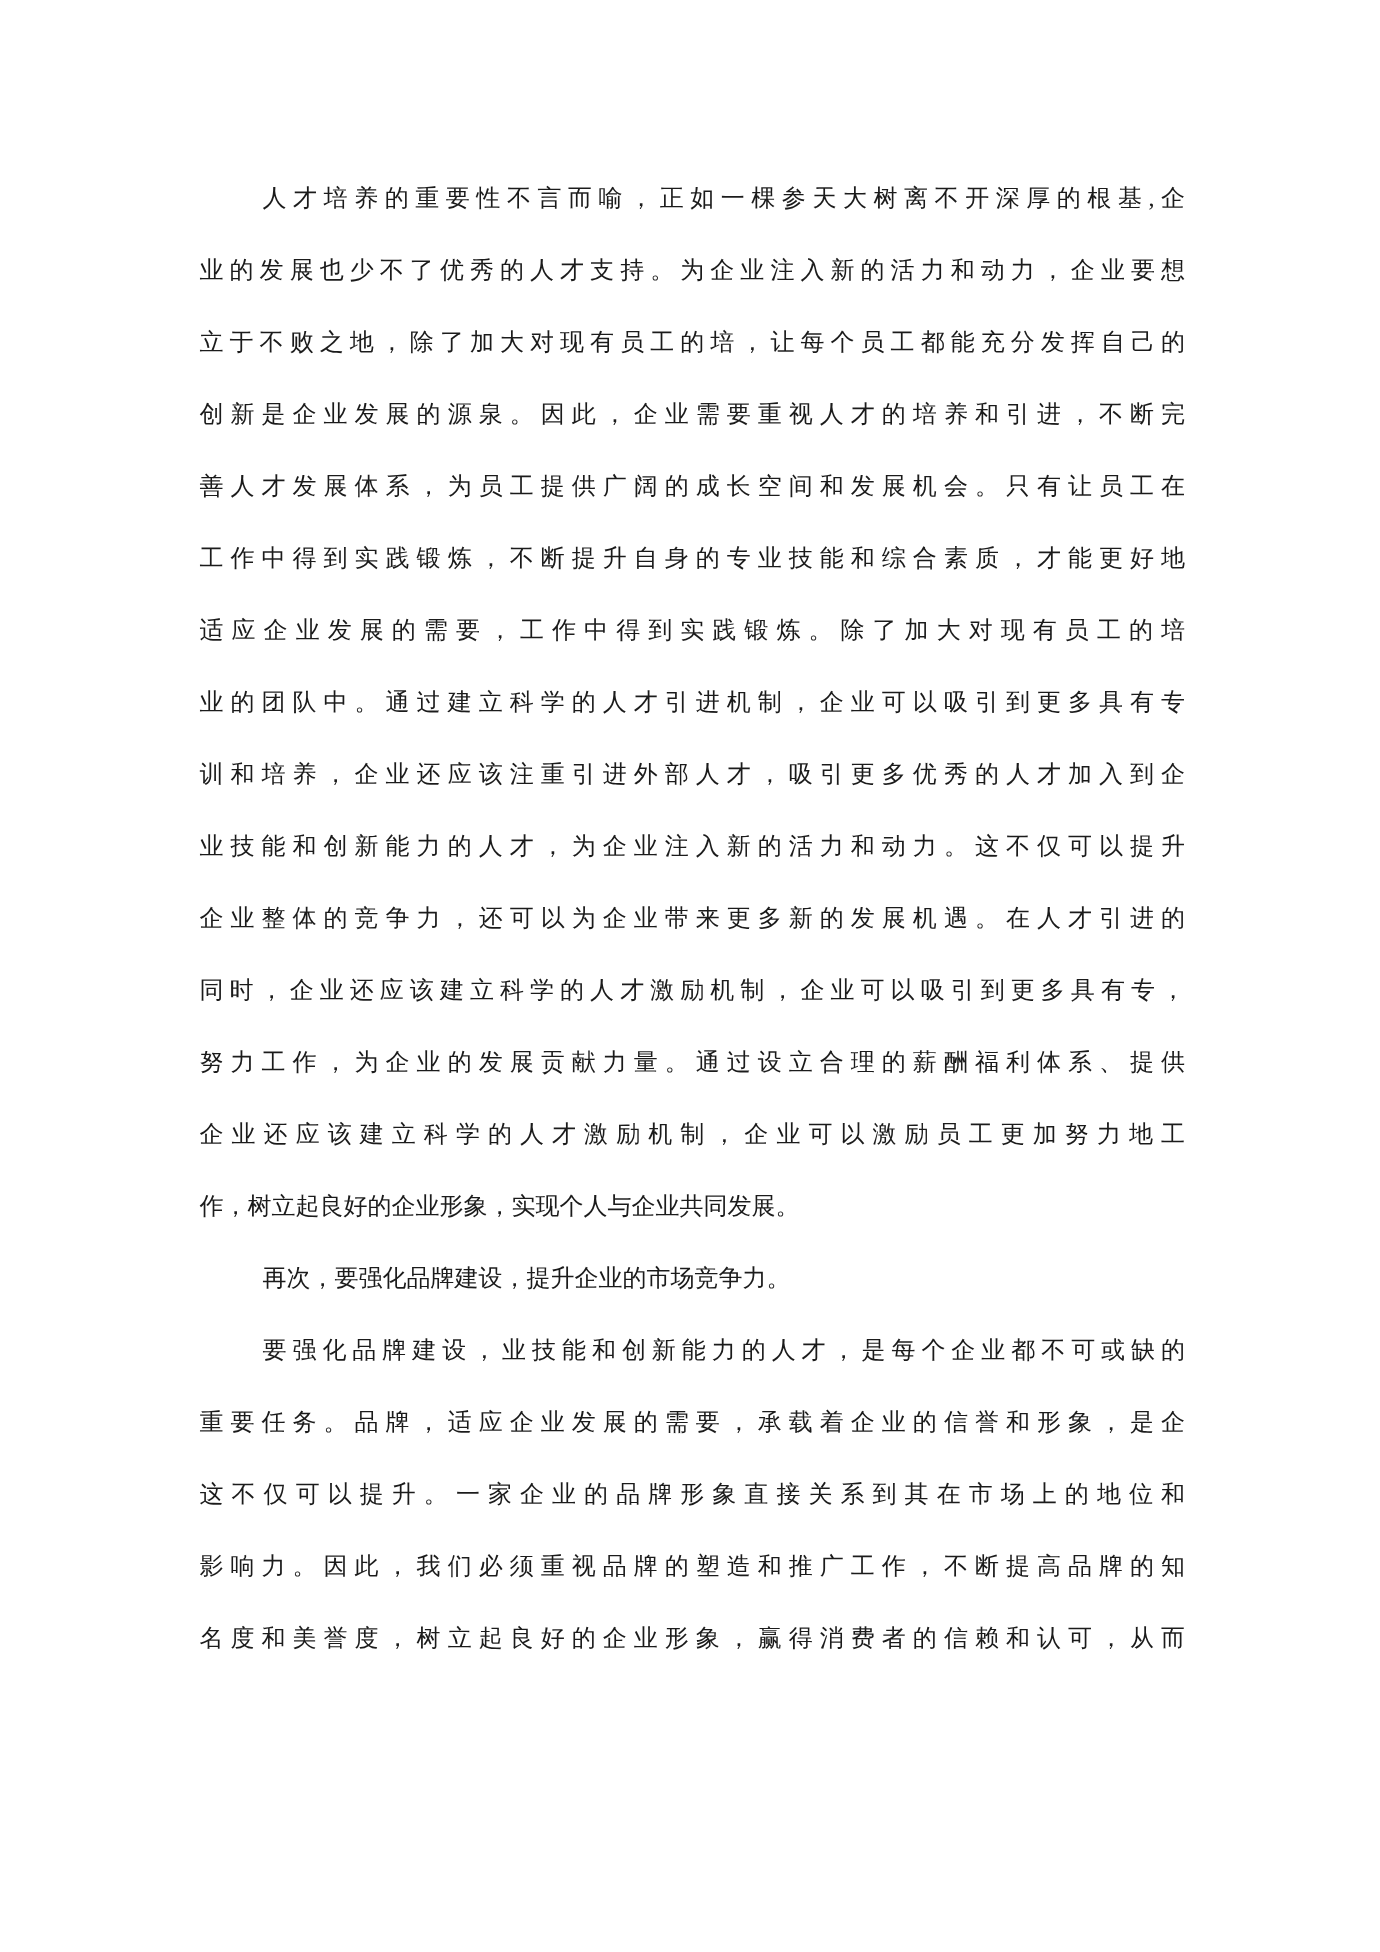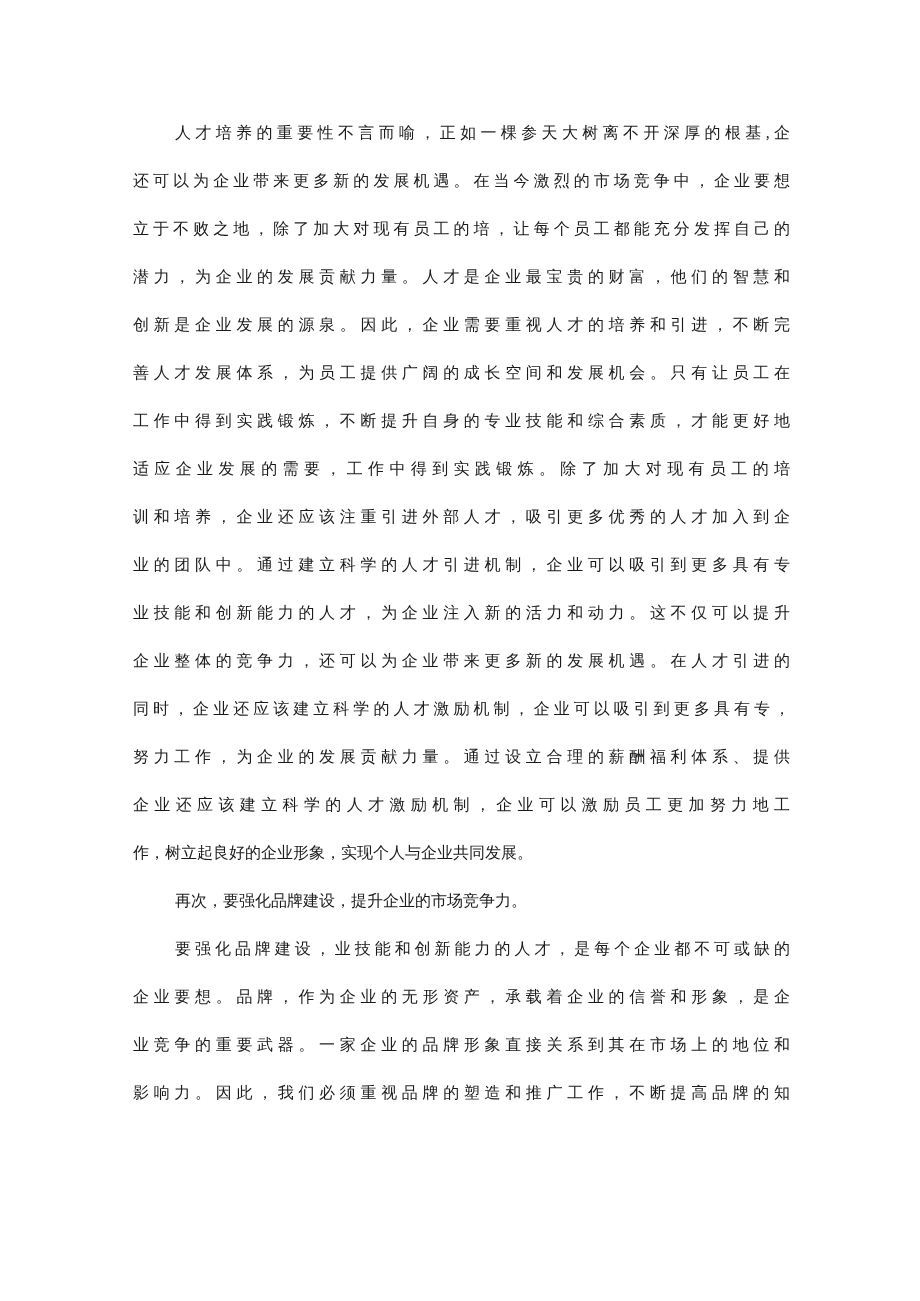--- a/index.html
+++ b/index.html
@@ -44,39 +44,39 @@
     padding-left: 42px;
   }
 </style>
 </head>
 <body>
 
 <div class="page">
   <div class="content">
       <div class="paragraph">
         <div class="doc-line justify indent">人才培养的重要性不言而喻，正如一棵参天大树离不开深厚的根基,企</div>
-        <div class="doc-line justify">还可以为企业带来更多新的发展机遇。在当今激烈的市场竞争中，企业要想</div>
+        <div class="doc-line justify">业的发展也少不了优秀的人才支持。为企业注入新的活力和动力，企业要想</div>
         <div class="doc-line justify">立于不败之地，除了加大对现有员工的培，让每个员工都能充分发挥自己的</div>
-        <div class="doc-line justify">潜力，为企业的发展贡献力量。人才是企业最宝贵的财富，他们的智慧和</div>
         <div class="doc-line justify">创新是企业发展的源泉。因此，企业需要重视人才的培养和引进，不断完</div>
         <div class="doc-line justify">善人才发展体系，为员工提供广阔的成长空间和发展机会。只有让员工在</div>
         <div class="doc-line justify">工作中得到实践锻炼，不断提升自身的专业技能和综合素质，才能更好地</div>
         <div class="doc-line justify">适应企业发展的需要，工作中得到实践锻炼。除了加大对现有员工的培</div>
+        <div class="doc-line justify">业的团队中。通过建立科学的人才引进机制，企业可以吸引到更多具有专</div>
         <div class="doc-line justify">训和培养，企业还应该注重引进外部人才，吸引更多优秀的人才加入到企</div>
-        <div class="doc-line justify">业的团队中。通过建立科学的人才引进机制，企业可以吸引到更多具有专</div>
         <div class="doc-line justify">业技能和创新能力的人才，为企业注入新的活力和动力。这不仅可以提升</div>
         <div class="doc-line justify">企业整体的竞争力，还可以为企业带来更多新的发展机遇。在人才引进的</div>
         <div class="doc-line justify">同时，企业还应该建立科学的人才激励机制，企业可以吸引到更多具有专，</div>
         <div class="doc-line justify">努力工作，为企业的发展贡献力量。通过设立合理的薪酬福利体系、提供</div>
         <div class="doc-line justify">企业还应该建立科学的人才激励机制，企业可以激励员工更加努力地工</div>
         <div class="doc-line">作，树立起良好的企业形象，实现个人与企业共同发展。</div>
       </div>
       <div class="paragraph">
         <div class="doc-line indent">再次，要强化品牌建设，提升企业的市场竞争力。</div>
       </div>
       <div class="paragraph">
         <div class="doc-line justify indent">要强化品牌建设，业技能和创新能力的人才，是每个企业都不可或缺的</div>
-        <div class="doc-line justify">企业要想。品牌，作为企业的无形资产，承载着企业的信誉和形象，是企</div>
-        <div class="doc-line justify">业竞争的重要武器。一家企业的品牌形象直接关系到其在市场上的地位和</div>
+        <div class="doc-line justify">重要任务。品牌，适应企业发展的需要，承载着企业的信誉和形象，是企</div>
+        <div class="doc-line justify">这不仅可以提升。一家企业的品牌形象直接关系到其在市场上的地位和</div>
         <div class="doc-line justify">影响力。因此，我们必须重视品牌的塑造和推广工作，不断提高品牌的知</div>
+        <div class="doc-line justify">名度和美誉度，树立起良好的企业形象，赢得消费者的信赖和认可，从而</div>
       </div>
     </div>
 </div>
 
 </body></html>

